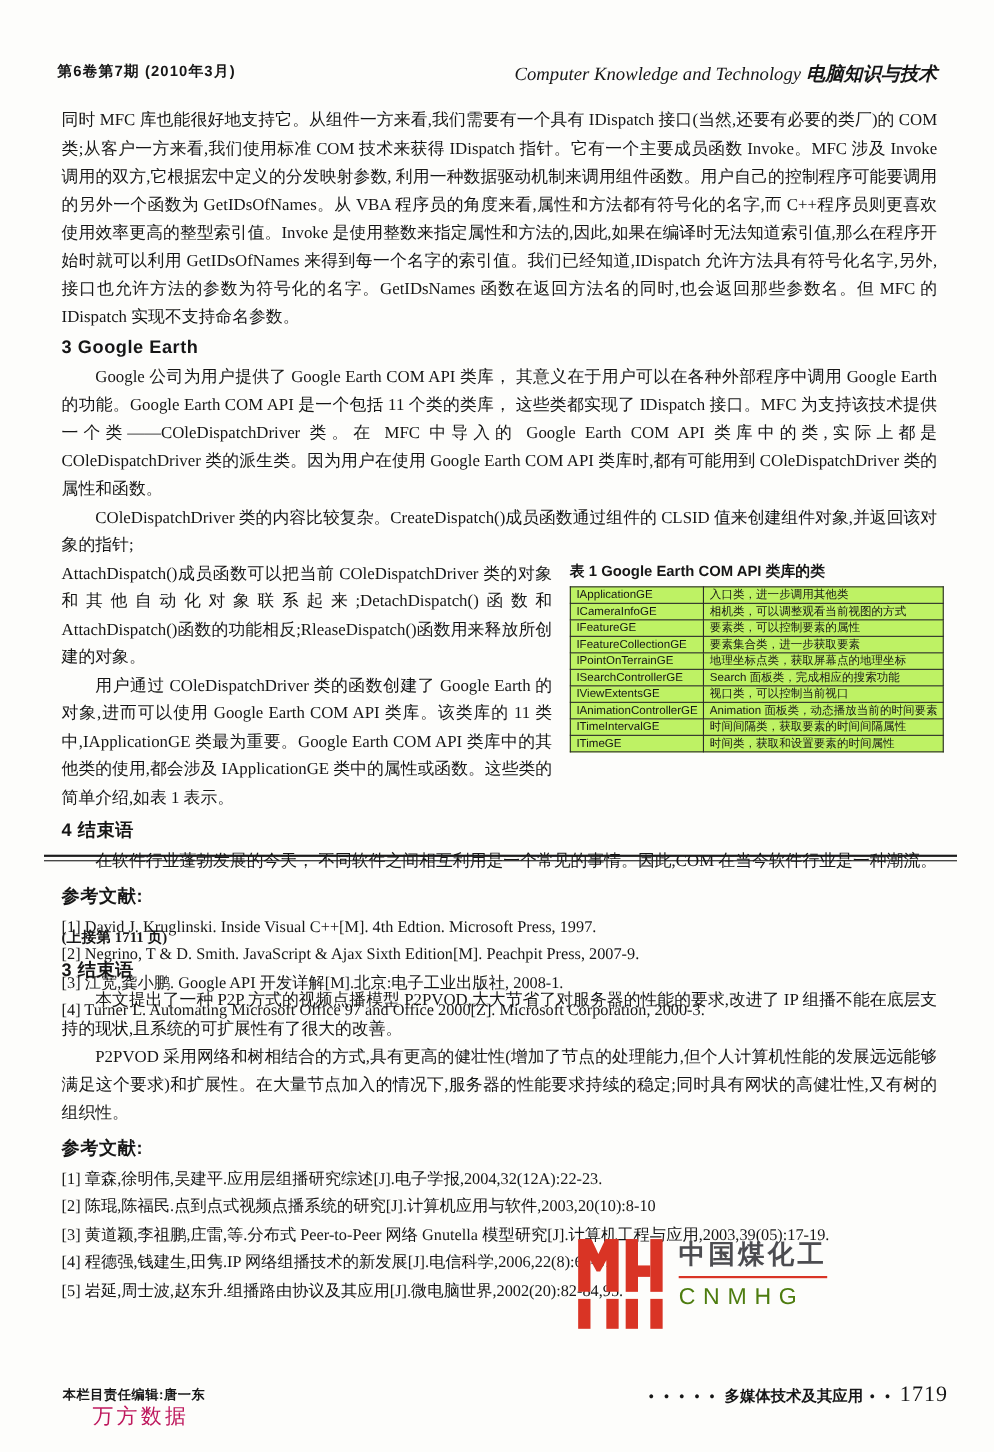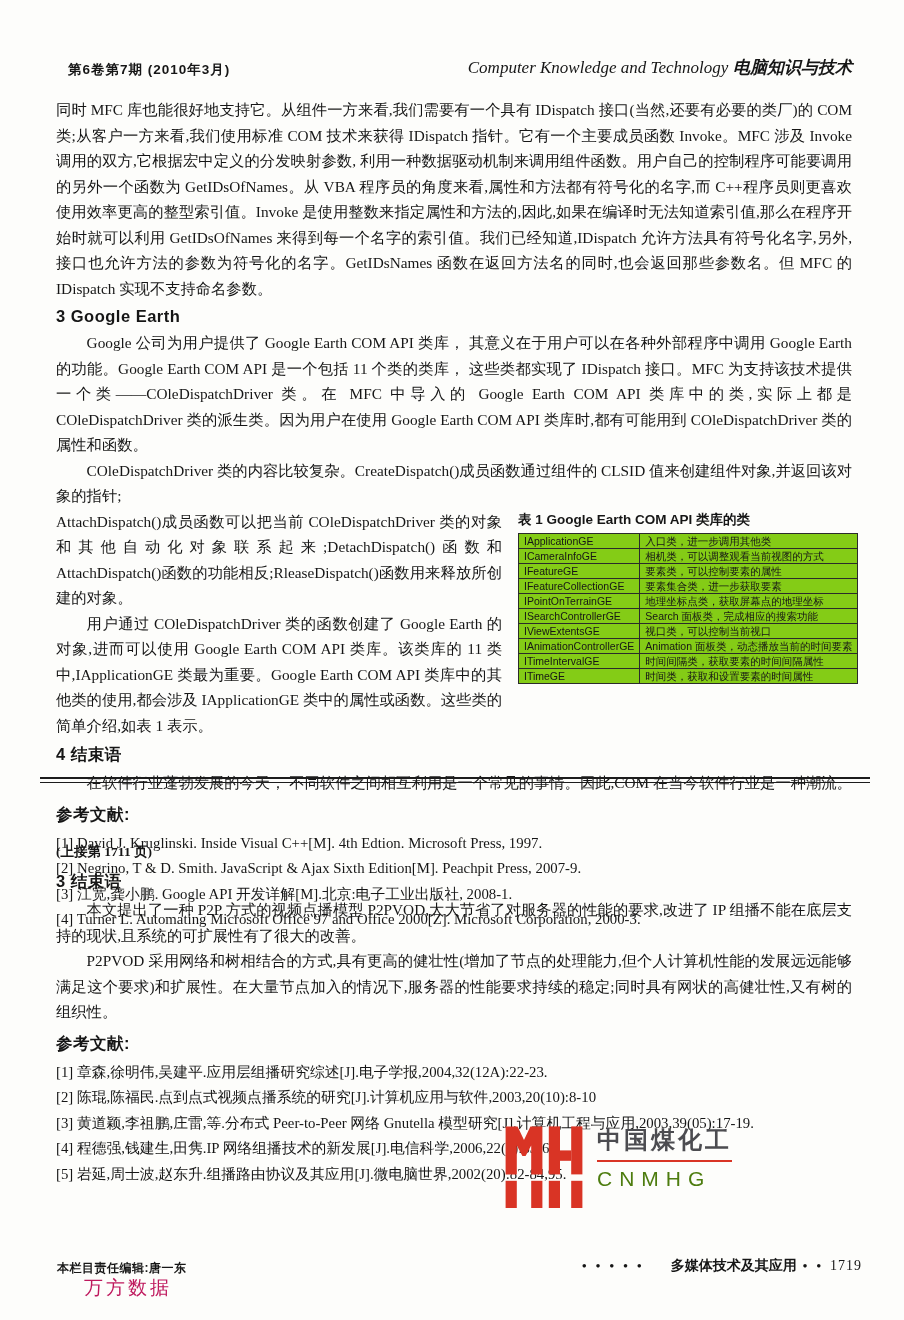--- a/index.html
+++ b/index.html
@@ -3,76 +3,76 @@
 <meta charset="utf-8">
 <style>
   * { box-sizing: border-box; }
   html,body { margin:0; padding:0; background:#ffffff; }
   .page {
     position:relative; width:904px; height:1320px; margin:0 auto;
     background:#fdfdfb; color:#161616; overflow:hidden;
     font-family:"Liberation Serif","DejaVu Serif",serif;
   }
   
-  .header { position:absolute; top:56px; left:68px; right:52px;
-    display:flex; justify-content:space-between; align-items:flex-end; }
+  .header { position:absolute; top:56px; left:52px; right:52px;
+    display:flex; justify-content:space-between; align-items:flex-start; }
   .header-left { font-family:"Liberation Sans","DejaVu Sans",sans-serif;
     font-weight:bold; font-size:13.5px; letter-spacing:1px; }
   .header-right { font-style:italic; font-size:17px; }
   .header-right .zh { font-weight:bold; font-family:"Liberation Sans","DejaVu Sans",sans-serif; }
 
   
   .main1 { position:absolute; top:97px; left:56px; width:796px; }
   .main2 { position:absolute; top:843px; left:56px; width:796px; }
   p.body { margin:0; font-size:15.3px; line-height:25.5px; text-align:justify; }
   p.indent { text-indent:2em; }
   h2.sec { margin:6px 0 4px 0; font-size:16.5px; font-weight:bold;
     font-family:"Liberation Sans","DejaVu Sans",sans-serif; letter-spacing:0.5px; }
   h2.refh { margin:8px 0 5px 0; }
   p.ref { margin:0; font-size:14.8px; line-height:25.5px; }
 
   
   .table-wrap { float:right; width:334px; margin:2px 0 8px 16px; }
   .table-title { font-weight:bold; font-size:13.5px;
     font-family:"Liberation Sans","DejaVu Sans",sans-serif; margin:0 0 4px 0; }
-  table.t1 { width:100%; border-collapse:collapse; background:#84cc16; }
+  table.t1 { width:100%; border-collapse:collapse; background:#bef264; }
   table.t1 td { border:1px solid #2b2b2b; padding:1px 5px; height:15px;
     font-size:10.5px; line-height:12px;
     font-family:"Liberation Sans","DejaVu Sans",sans-serif; white-space:nowrap;
     overflow:hidden; }
   table.t1 td.c1 { width:116px; }
 
   
   .divider { position:absolute; left:40px; right:34px; top:777px; height:6px;
     border-top:2.5px solid #1c1c1c; border-bottom:1.5px solid #1c1c1c; }
 
   .note { margin:0 0 10px 0; font-size:13.5px; font-weight:bold; }
 
   
-  .watermark { position:absolute; top:1124px; left:504px; display:flex;
+  .watermark { position:absolute; top:1124px; left:524px; display:flex;
     align-items:flex-start; gap:13px; }
   .wm-text .cn { font-family:"Liberation Sans","DejaVu Sans",sans-serif;
     color:#4c4c50; font-size:24px; font-weight:bold; letter-spacing:3px;
     padding-bottom:4px; border-bottom:2.5px solid #d93425; display:inline-block; }
   .wm-text .en { font-family:"Liberation Sans","DejaVu Sans",sans-serif;
     color:#4d7c0f; font-size:21px; letter-spacing:7px; margin-top:5px; }
 
   
   .footer-editor { position:absolute; left:57px; top:1260px;
     font-family:"Liberation Sans","DejaVu Sans",sans-serif; font-weight:bold;
     font-size:12px; letter-spacing:0.5px; }
   .stamp { position:absolute; left:84px; top:1275px;
     font-family:"Liberation Sans","DejaVu Sans",sans-serif; font-size:19px;
     color:#be185d; letter-spacing:3px; }
   .footer-right { position:absolute; right:42px; top:1257px; display:flex;
     align-items:baseline; gap:6px; }
   .footer-right .dots { font-weight:bold; font-size:13px; letter-spacing:3px; }
   .footer-right .col-label { font-family:"Liberation Sans","DejaVu Sans",sans-serif;
-    font-weight:bold; font-size:14px;margin-left:20px; }
-  .footer-right .pageno { font-size:14px; letter-spacing:1px; }
+    font-weight:bold; font-size:14px; }
+  .footer-right .pageno { font-size:20px; letter-spacing:1px; }
   .clear { clear:both; }
 </style>
 </head>
 <body>
 
 <div class="page">
 
   <div class="header">
     <span class="header-left">第6卷第7期 (2010年3月)</span>
     <span class="header-right"><span>Computer Knowledge and Technology</span><span class="zh"> 电脑知识与技术</span></span>

